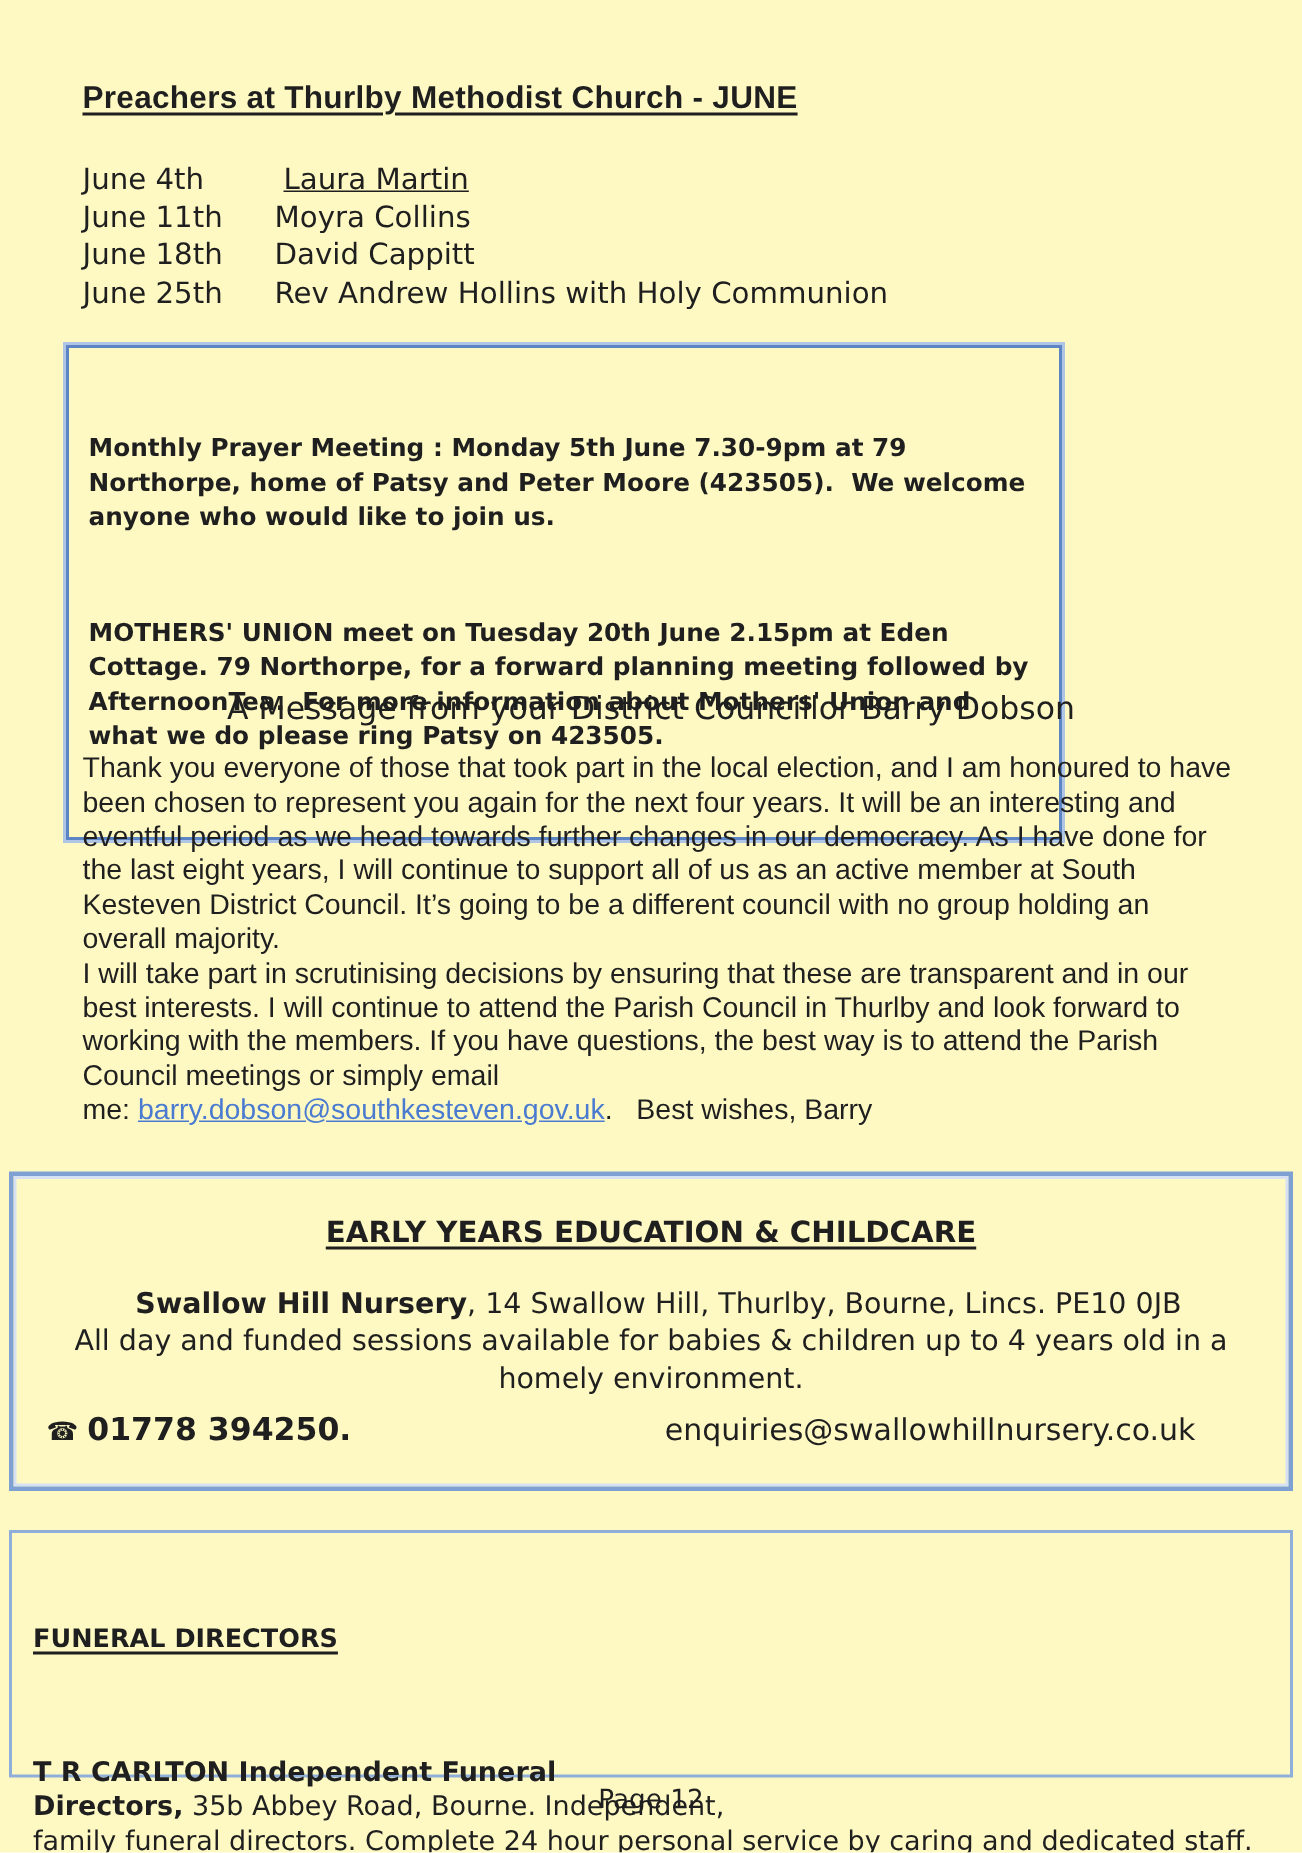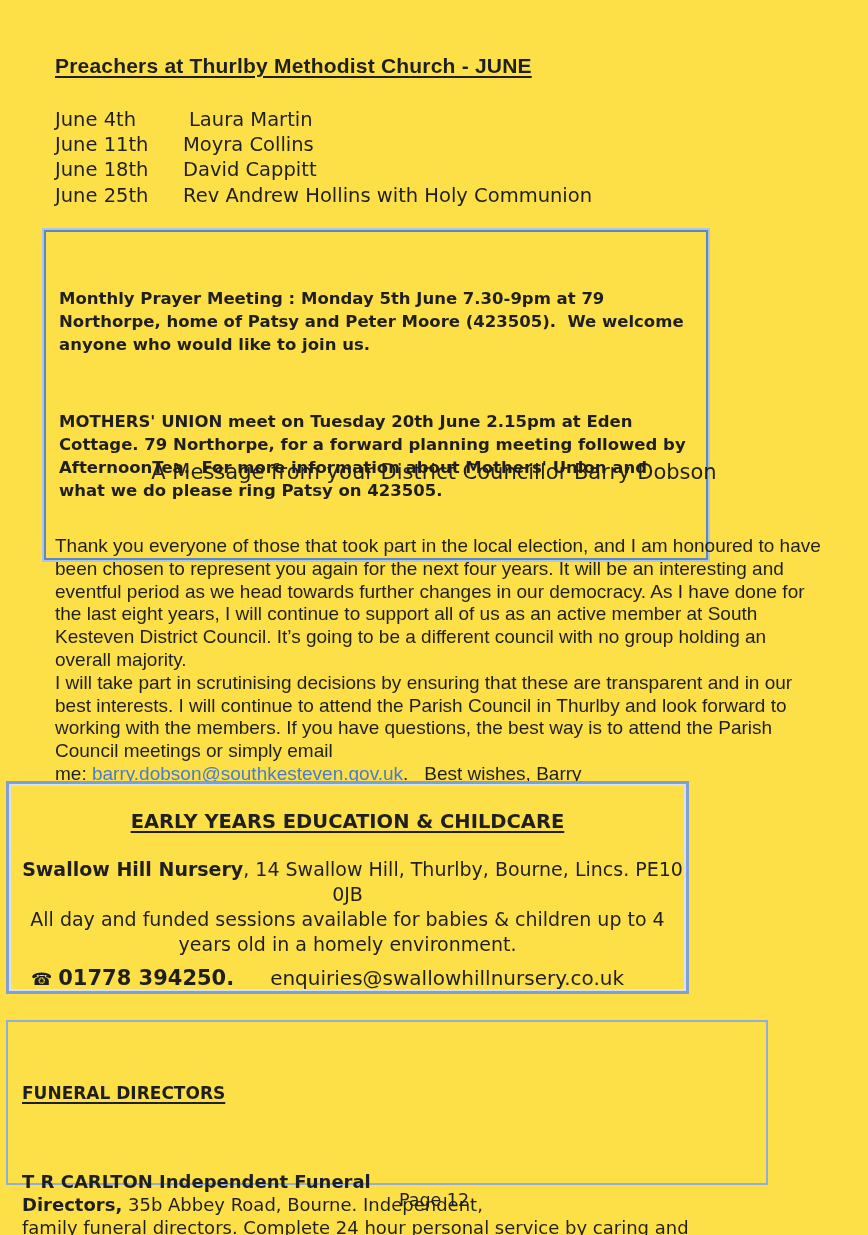--- a/index.html
+++ b/index.html
@@ -4,21 +4,21 @@
 <style>
   html, body {
     margin: 0;
     padding: 0;
     background: #ffffff;
   }
   .page {
     position: relative;
     width: 868px;
     height: 1235px;
-    background: #fde047;
+    background: #fef9c3;
     color: #1f1f1f;
     font-family: "DejaVu Sans", sans-serif;
     overflow: hidden;
   }
 
   
   .preachers-title {
     position: absolute;
     left: 55px;
     top: 54px;
@@ -32,21 +32,21 @@
   }
   .preacher-list {
     position: absolute;
     left: 55px;
     top: 107px;
     font-size: 19.5px;
     line-height: 25.2px;
   }
   .preacher-row { display: flex; }
   .preacher-date { width: 128px; flex: 0 0 auto; }
-  .preacher-row:first-child .preacher-name { padding-left: 6px; }
+  .preacher-row:first-child .preacher-name { padding-left: 6px; text-decoration: underline; }
 
   
   .prayer-box {
     position: absolute;
     left: 44px;
     top: 230px;
     width: 664px;
     box-sizing: border-box;
     border: 2px solid #5d85c3;
     box-shadow: 0 0 0 2px #aec5e5;
@@ -70,34 +70,33 @@
   }
   .councillor-body {
     position: absolute;
     left: 55px;
     top: 502px;
     width: 766px;
     font-family: "Liberation Sans", sans-serif;
     font-size: 19px;
     line-height: 22.8px;
     white-space: pre-wrap;
-    margin-top: 33px;
   }
   .email-link {
     color: #4a7bd0;
     text-decoration: underline;
     cursor: pointer;
   }
 
   
   .nursery-box {
     position: absolute;
     left: 6px;
     top: 781px;
-    width: 683px;
+    width: 856px;
     height: 213px;
     box-sizing: border-box;
     border: 3px solid #7fa0d2;
     box-shadow: inset 0 0 0 2px #d6e1f3;
     text-align: center;
     font-size: 19px;
     padding-top: 26px;
   }
   .nursery-heading {
     font-size: 19.5px;
@@ -118,21 +117,21 @@
   }
   .nursery-phone { font-weight: bold; font-size: 21px; }
   .phone-icon { font-size: 17px; font-weight: normal; margin-right: 6px; }
   .nursery-email { font-size: 20px; }
 
   
   .funeral-box {
     position: absolute;
     left: 6px;
     top: 1020px;
-    width: 762px;
+    width: 856px;
     height: 165px;
     box-sizing: border-box;
     border: 2px solid #8fafda;
     padding: 12px 14px;
     font-size: 17.5px;
     line-height: 23px;
     white-space: pre-wrap;
   }
   .funeral-heading {
     font-size: 17px;

